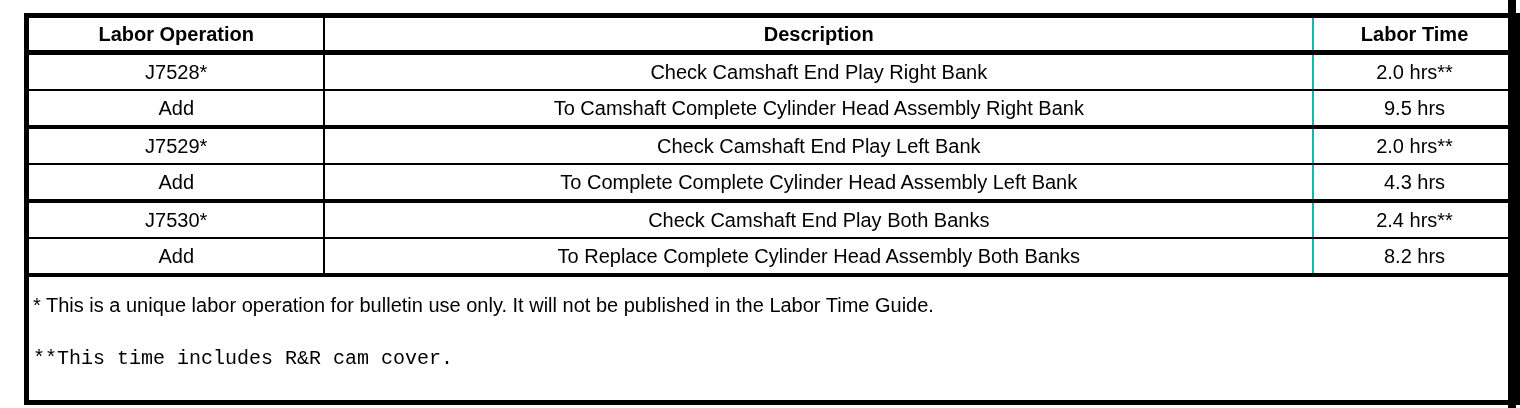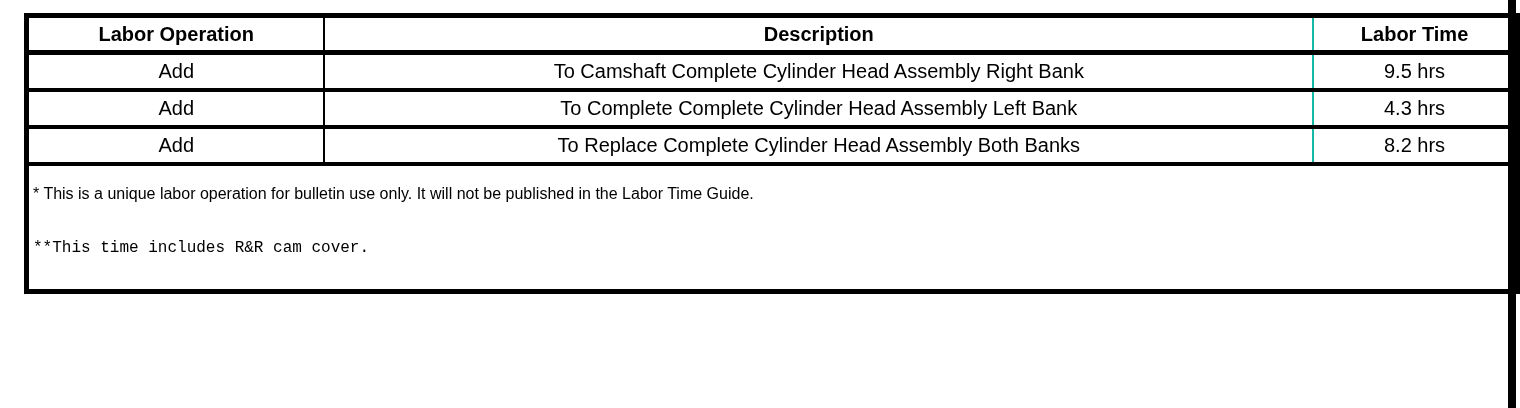--- a/index.html
+++ b/index.html
@@ -51,21 +51,21 @@
   tr.sep-thick td { border-bottom: 4px solid #000000; }
   
   tr.notes-row td {
     height: 107px;
     text-align: left;
     vertical-align: top;
     white-space: normal;
     padding: 16px 8px 0 4px;
   }
   .note-line {
-    font-size: 16px;
+    font-size: 20px;
     line-height: 24px;
     margin: 0;
   }
   .note-line + .note-line {
     margin-top: 30px;
     font-family: Liberation Mono, monospace;
   }
   
   .frame-right-bar {
     position: absolute;
@@ -87,34 +87,49 @@
       <col style="width:982px">
       <col style="width:203px">
     </colgroup>
     <tbody>
       <tr class="header-row">
         <th class="col-op">Labor Operation</th>
         <th class="col-desc">Description</th>
         <th>Labor Time</th>
       </tr>
 
+      <tr class="data-row sep-thin">
+        <td class="col-op">J7528*</td>
+        <td class="col-desc">Check Camshaft End Play Right Bank</td>
+        <td>2.0 hrs**</td>
+      </tr>
 
       <tr class="data-row sep-thick">
         <td class="col-op">Add</td>
         <td class="col-desc">To Camshaft Complete Cylinder Head Assembly Right Bank</td>
         <td>9.5 hrs</td>
       </tr>
 
+      <tr class="data-row sep-thin">
+        <td class="col-op">J7529*</td>
+        <td class="col-desc">Check Camshaft End Play Left Bank</td>
+        <td>2.0 hrs**</td>
+      </tr>
 
       <tr class="data-row sep-thick">
         <td class="col-op">Add</td>
         <td class="col-desc">To Complete Complete Cylinder Head Assembly Left Bank</td>
         <td>4.3 hrs</td>
       </tr>
 
+      <tr class="data-row sep-thin">
+        <td class="col-op">J7530*</td>
+        <td class="col-desc">Check Camshaft End Play Both Banks</td>
+        <td>2.4 hrs**</td>
+      </tr>
 
       <tr class="data-row sep-thick">
         <td class="col-op">Add</td>
         <td class="col-desc">To Replace Complete Cylinder Head Assembly Both Banks</td>
         <td>8.2 hrs</td>
       </tr>
 
       <tr class="notes-row">
         <td colspan="3">
           <p class="note-line">* This is a unique labor operation for bulletin use only. It will not be published in the Labor Time Guide.</p>

